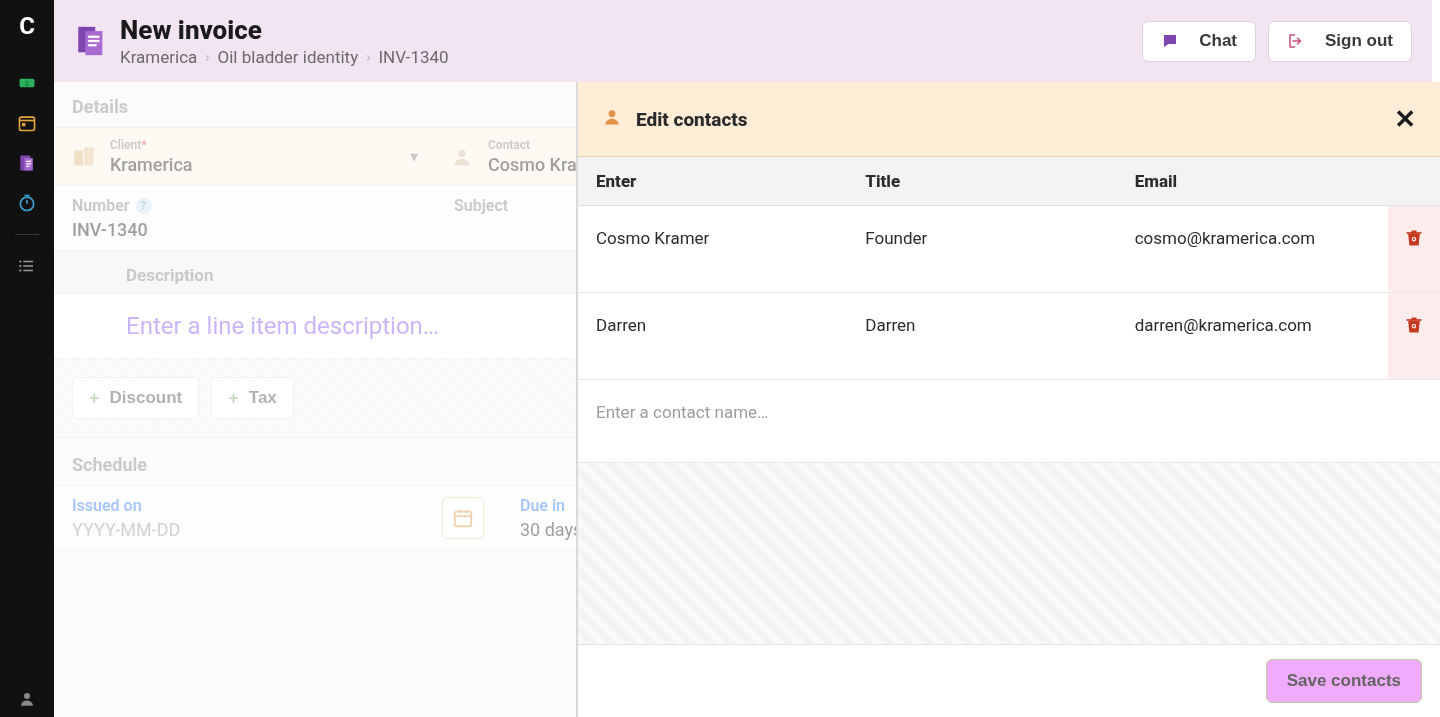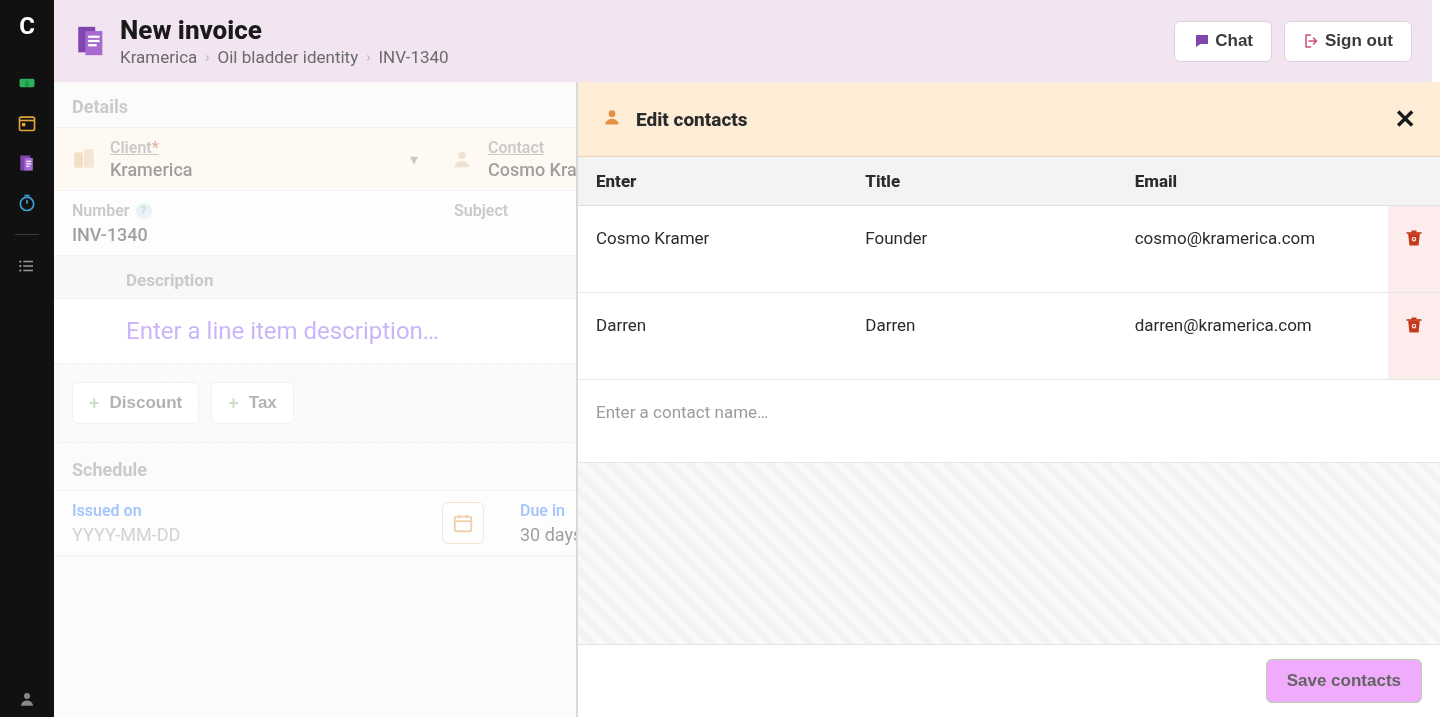--- a/index.html
+++ b/index.html
@@ -56,21 +56,21 @@
       margin-top: 2px;
       font-size: 17px;
       color: #6b6b6b;
       display: flex; align-items:center; gap: 8px;
     }
     .crumb-sep { color: #c2b2c7; font-size:14px;}
     .header-buttons { display:flex; gap:12px; }
     .hdr-btn {
       background:#fff; border:1px solid #d9d1dc; border-radius:6px;
       height: 41px; padding: 0 18px;
-      display:flex; align-items:center; gap:4px;
+      display:flex; align-items:center; gap:20px;
       font-size:17px; font-weight:700; color:#3a3a3a;
       cursor:pointer;
     }
     .hdr-btn svg { width:18px; height:18px; }
 
     
     .body-area {
       position: absolute;
       left: 54px; right: 0; top: 82px; bottom: 0;
       background: #f5f5f5;
@@ -83,21 +83,21 @@
 
     
     .row-client {
       display: flex;
       border-top: 1px solid #e3e3e3;
       border-bottom: 1px solid #e3e3e3;
     }
     .cell-client { width: 378px; display:flex; align-items:center; padding: 10px 14px; background:#fef2e6; }
     .cell-contact { flex:1; display:flex; align-items:center; padding: 10px 14px; background:#fef2e6; }
     .cell-icon { width: 32px; color:#cfa87e; margin-right: 10px; display:flex; justify-content:center;}
-    .cell-lbl { font-size:16px; color:#878787; font-weight:600;text-decoration:underline; }
+    .cell-lbl { font-size:12px; color:#878787; font-weight:600; }
     .cell-lbl .req { color:#d14a2a; }
     .cell-val { font-size:18px; color:#2b2b2b; font-weight:500; margin-top: 2px; }
     .cell-caret { color:#8b8b8b; margin-left:auto; }
 
     
     .row-meta {
       display:flex;
       border-bottom: 1px solid #e3e3e3;
       background:#fafafa;
     }

